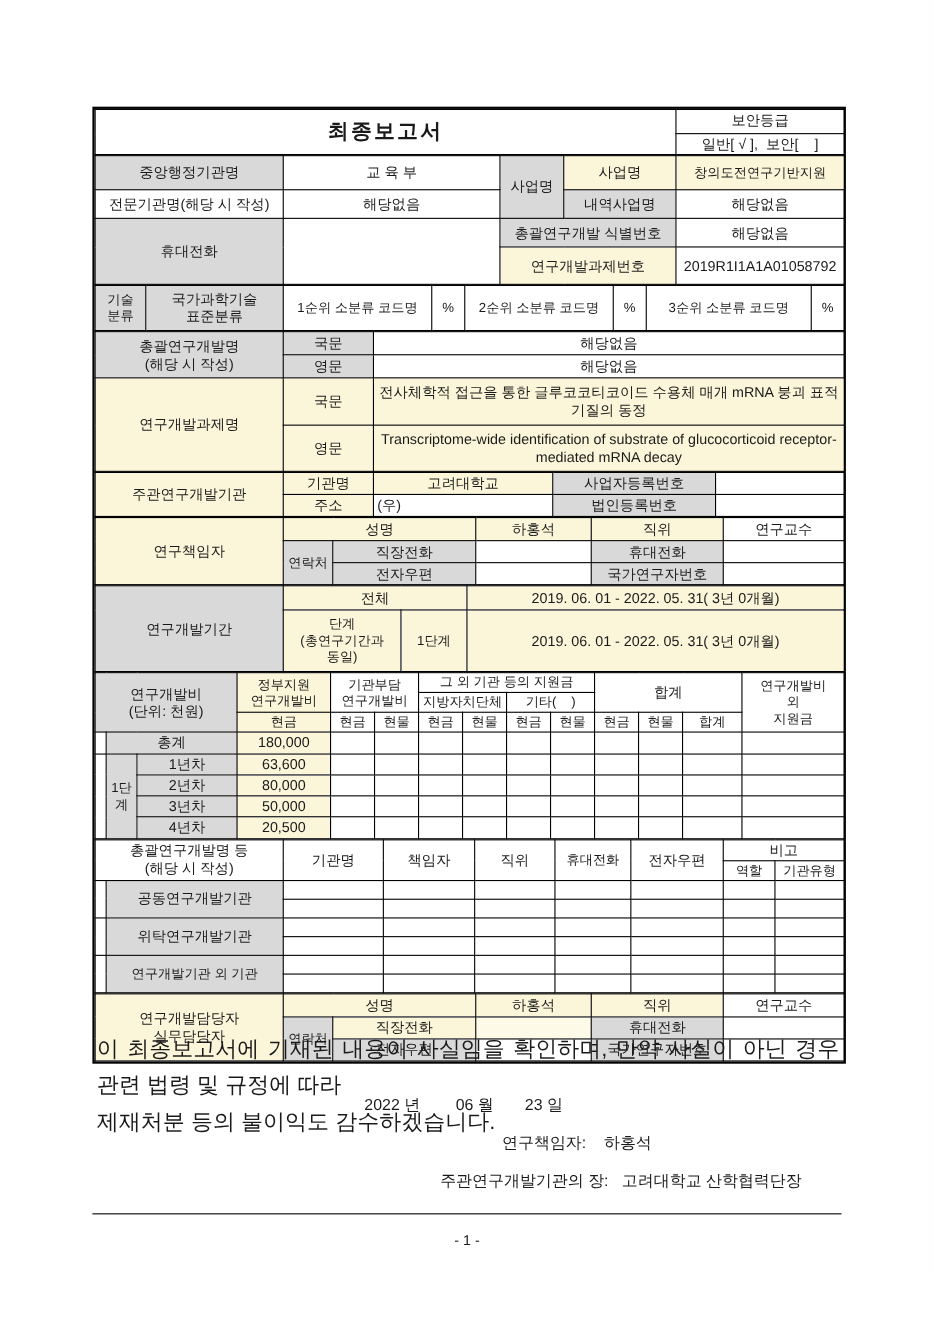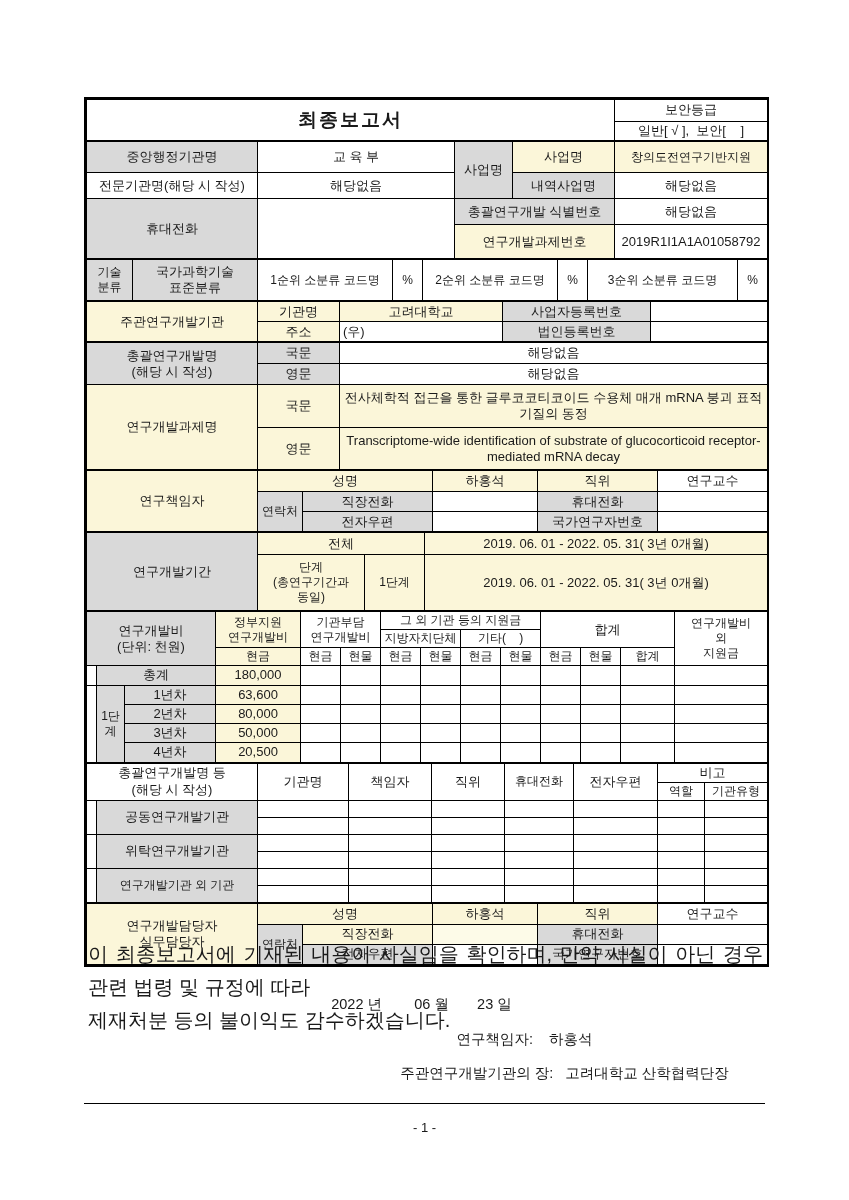--- a/index.html
+++ b/index.html
@@ -118,66 +118,66 @@
         <td class="small">3순위 소분류 코드명</td>
         <td class="small">%</td>
       </tr>
     </tbody>
       </table>
 
     <table>
       <colgroup>
           <col style="width:171px">
           <col style="width:82px">
+          <col style="width:428px">
+        </colgroup>
+      <tbody>
+          <tr style="height:21px">
+        <td rowspan="2" class="gray pre">총괄연구개발명
+(해당 시 작성)</td>
+        <td class="gray">국문</td>
+        <td>해당없음</td>
+      </tr>
+      <tr style="height:21px">
+        <td class="gray">영문</td>
+        <td>해당없음</td>
+      </tr>
+      <tr style="height:43px">
+        <td rowspan="2" class="yellow">연구개발과제명</td>
+        <td class="yellow">국문</td>
+        <td class="yellow">전사체학적 접근을 통한 글루코코티코이드 수용체 매개 mRNA 붕괴 표적 기질의 동정</td>
+      </tr>
+      <tr style="height:42px">
+        <td class="yellow">영문</td>
+        <td class="yellow eng">Transcriptome-wide identification of substrate of glucocorticoid receptor-mediated mRNA decay</td>
+      </tr>
+    </tbody>
+      </table>
+
+    <table>
+      <colgroup>
+          <col style="width:171px">
+          <col style="width:82px">
           <col style="width:163px">
           <col style="width:148px">
           <col style="width:117px">
         </colgroup>
       <tbody>
           <tr style="height:20px">
         <td rowspan="2" class="yellow">주관연구개발기관</td>
         <td class="yellow">기관명</td>
         <td class="yellow">고려대학교</td>
         <td class="gray">사업자등록번호</td>
         <td></td>
       </tr>
       <tr style="height:20px">
         <td class="yellow">주소</td>
         <td class="left">(우)</td>
         <td class="gray">법인등록번호</td>
         <td></td>
-      </tr>
-    </tbody>
-      </table>
-
-    <table>
-      <colgroup>
-          <col style="width:171px">
-          <col style="width:82px">
-          <col style="width:428px">
-        </colgroup>
-      <tbody>
-          <tr style="height:21px">
-        <td rowspan="2" class="gray pre">총괄연구개발명
-(해당 시 작성)</td>
-        <td class="gray">국문</td>
-        <td>해당없음</td>
-      </tr>
-      <tr style="height:21px">
-        <td class="gray">영문</td>
-        <td>해당없음</td>
-      </tr>
-      <tr style="height:43px">
-        <td rowspan="2" class="yellow">연구개발과제명</td>
-        <td class="yellow">국문</td>
-        <td class="yellow">전사체학적 접근을 통한 글루코코티코이드 수용체 매개 mRNA 붕괴 표적 기질의 동정</td>
-      </tr>
-      <tr style="height:42px">
-        <td class="yellow">영문</td>
-        <td class="yellow eng">Transcriptome-wide identification of substrate of glucocorticoid receptor-mediated mRNA decay</td>
       </tr>
     </tbody>
       </table>
 
     <table>
       <colgroup>
           <col style="width:171px">
           <col style="width:45px">
           <col style="width:130px">
           <col style="width:105px">

